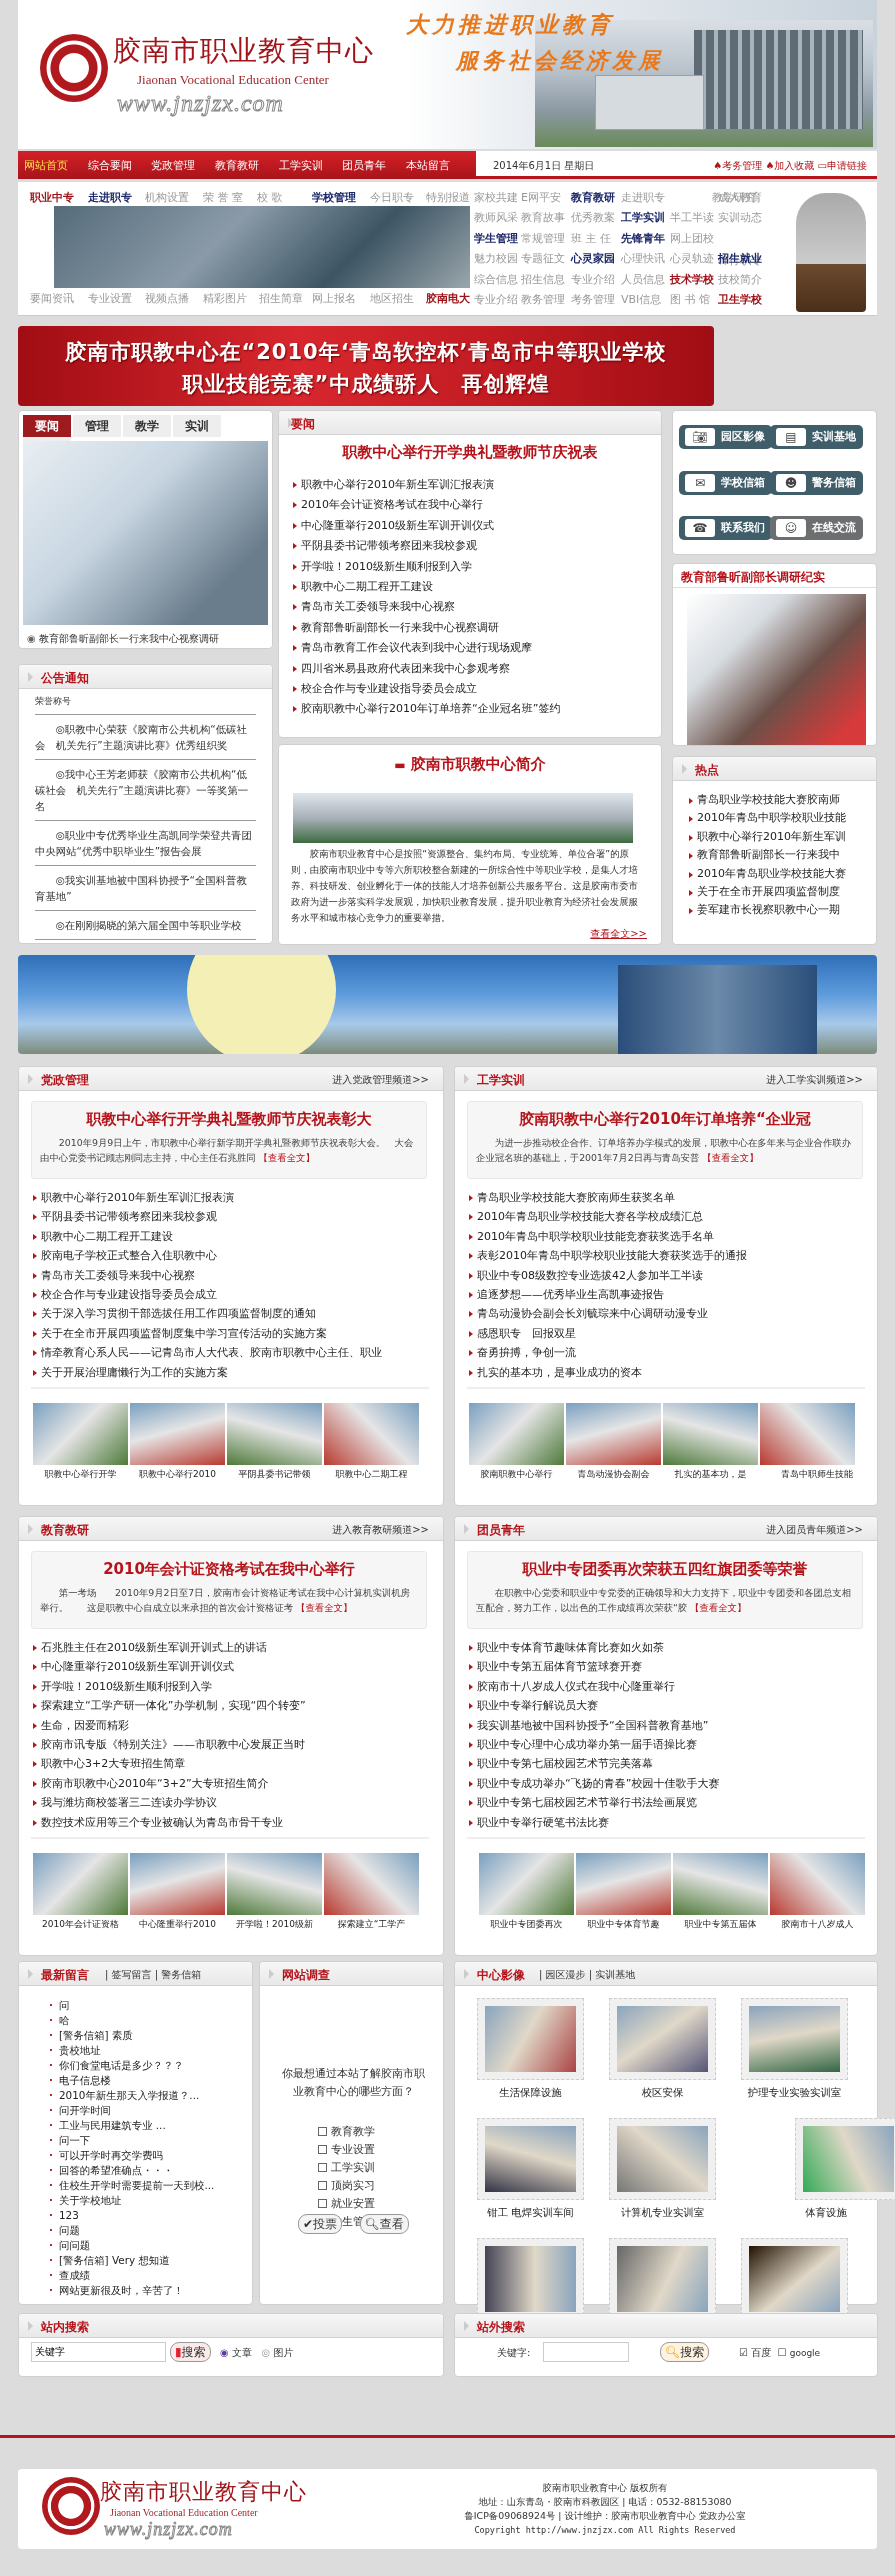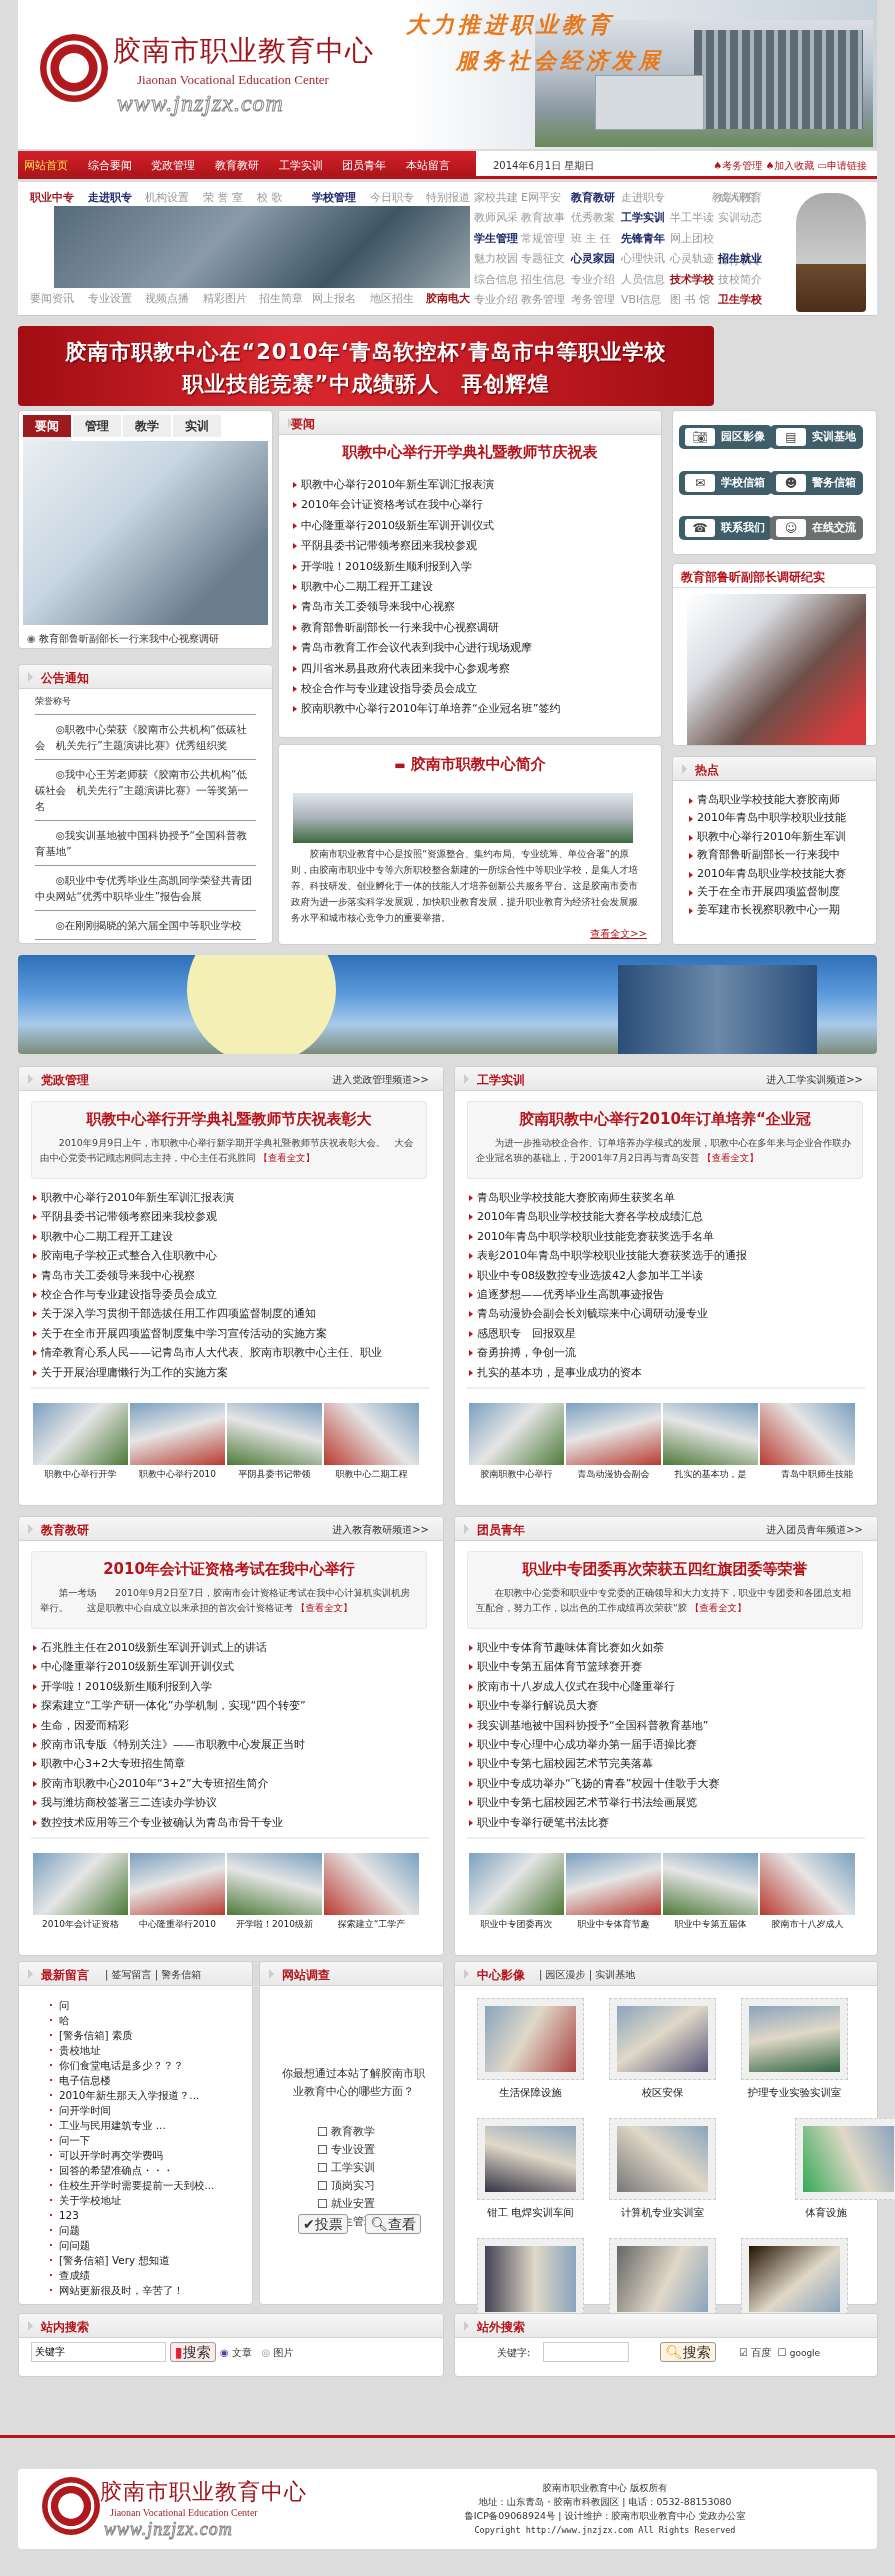--- a/index.html
+++ b/index.html
@@ -59,21 +59,21 @@
 #scenic .sun{position:absolute;left:169px;top:-40px;width:149px;height:149px;border-radius:50%;background:#f3efb5}
 #scenic .ppl{position:absolute;right:60px;top:10px;width:199px;height:90px;background:linear-gradient(90deg,#2a4e7a,#6b89a8,#2a4e7a)}
 .msg li{list-style:none;font-size:10.4px;height:15px;line-height:15px;padding-left:14px;position:relative;white-space:nowrap;color:#222}
 .msg li:before{content:"·";position:absolute;left:4px;color:#b5141b;font-weight:bold}
 .chk{display:block;font-size:11px;color:#333;margin:3px 0}
 .chk span.box{display:inline-block;width:9px;height:9px;border:1px solid #666;margin-right:4px;vertical-align:-1px}
 .gal{position:absolute;width:107px;text-align:center}
 .gal .frame{width:107px;height:82px;padding:7px;background:#f0f0f0;border:1px dashed #ccc}
 .gal .frame div{width:100%;height:100%;background:linear-gradient(135deg,#9ab,#d6cfc2 50%,#8a5a4a)}
 .gal .cap{font-size:10.4px;margin-top:6px;color:#222}
-.sbtn{display:inline-block;height:20px;line-height:18px;border:1px solid #999;border-radius:3px;background:#f4f4f4;font-size:14px;padding:0 4px;color:#333}
+.sbtn{display:inline-block;height:20px;line-height:18px;border:1px solid #999;border-radius:9px;background:#f4f4f4;font-size:12px;padding:0 4px;color:#333}
 #footer{left:18px;top:2469px;width:859px;height:80px;background:#fff;border-radius:4px}
 .footline{position:absolute;left:0;top:2435px;width:895px;height:3px;background:#b8141b}
 </style>
 </head>
 <body>
 
 <div id="header" class="abs">
   <div class="logo-circle"></div>
   <div class="logo-cn">胶南市职业教育中心</div>
   <div class="logo-en">Jiaonan Vocational Education Center</div>
@@ -184,22 +184,22 @@
 <div class="panel" style="left:18px;top:664px;width:255px;height:280px;overflow:hidden">
   <div class="phead">
       <span class="mk"></span>
       <span class="t">公告通知</span>
     </div>
   <div style="padding:6px 16px 0">
     <div style="font-size:9px;color:#333;padding-bottom:6px;border-bottom:1px solid #999">荣誉称号</div>
     <div id="notice-list">
         <div style="font-size: 10.4px; line-height: 16px; padding: 6px 0px; border-bottom: 1px solid rgb(153, 153, 153); text-indent: 2em;">◎职教中心荣获《胶南市公共机构“低碳社会　机关先行”主题演讲比赛》优秀组织奖</div>
         <div style="font-size: 10.4px; line-height: 16px; padding: 6px 0px; border-bottom: 1px solid rgb(153, 153, 153); text-indent: 2em;">◎我中心王芳老师获《胶南市公共机构“低碳社会　机关先行”主题演讲比赛》一等奖第一名</div>
+        <div style="font-size: 10.4px; line-height: 16px; padding: 6px 0px; border-bottom: 1px solid rgb(153, 153, 153); text-indent: 2em;">◎职业中专优秀毕业生高凯同学荣登共青团中央网站“优秀中职毕业生”报告会展</div>
         <div style="font-size: 10.4px; line-height: 16px; padding: 6px 0px; border-bottom: 1px solid rgb(153, 153, 153); text-indent: 2em;">◎我实训基地被中国科协授予“全国科普教育基地”</div>
-        <div style="font-size: 10.4px; line-height: 16px; padding: 6px 0px; border-bottom: 1px solid rgb(153, 153, 153); text-indent: 2em;">◎职业中专优秀毕业生高凯同学荣登共青团中央网站“优秀中职毕业生”报告会展</div>
         <div style="font-size: 10.4px; line-height: 16px; padding: 6px 0px; border-bottom: 1px solid rgb(153, 153, 153); text-indent: 2em;">◎在刚刚揭晓的第六届全国中等职业学校</div>
       </div>
   </div>
 </div>
 
 <div class="panel" style="left:278px;top:410px;width:384px;height:328px">
   <div class="phead">
       <span class="mk"></span>
       <span class="t" style="left:12px">要闻</span>
     </div>
@@ -407,21 +407,21 @@
         <li>胶南市十八岁成人仪式在我中心隆重举行</li>
         <li>职业中专举行解说员大赛</li>
         <li>我实训基地被中国科协授予“全国科普教育基地”</li>
         <li>职业中专心理中心成功举办第一届手语操比赛</li>
         <li>职业中专第七届校园艺术节完美落幕</li>
         <li>职业中专成功举办“飞扬的青春”校园十佳歌手大赛</li>
         <li>职业中专第七届校园艺术节举行书法绘画展览</li>
         <li>职业中专举行硬笔书法比赛</li>
       </ul>
       <div style="position: absolute; left: 12px; top: 320px; width: 398px; border-top: 2px solid rgb(238, 238, 238);"></div>
-      <div class="thumbs" style="left: 14px; top: 336px; justify-content: center;">
+      <div class="thumbs" style="left: 24px; top: 336px; justify-content: center;">
         <div class="thumb" style="width: 95px;">
           <div class="img" style="width: 95px; height: 62px; background: linear-gradient(135deg, rgb(122, 160, 192), rgb(229, 229, 229) 45%, rgb(78, 122, 58));"></div>
           <div class="cap">职业中专团委再次</div>
         </div>
         <div class="thumb" style="width: 95px;">
           <div class="img" style="width: 95px; height: 62px; background: linear-gradient(165deg, rgb(122, 160, 192), rgb(229, 229, 229) 45%, rgb(184, 58, 48));"></div>
           <div class="cap">职业中专体育节趣</div>
         </div>
         <div class="thumb" style="width: 95px;">
           <div class="img" style="width: 95px; height: 62px; background: linear-gradient(195deg, rgb(122, 160, 192), rgb(229, 229, 229) 45%, rgb(78, 122, 58));"></div>

